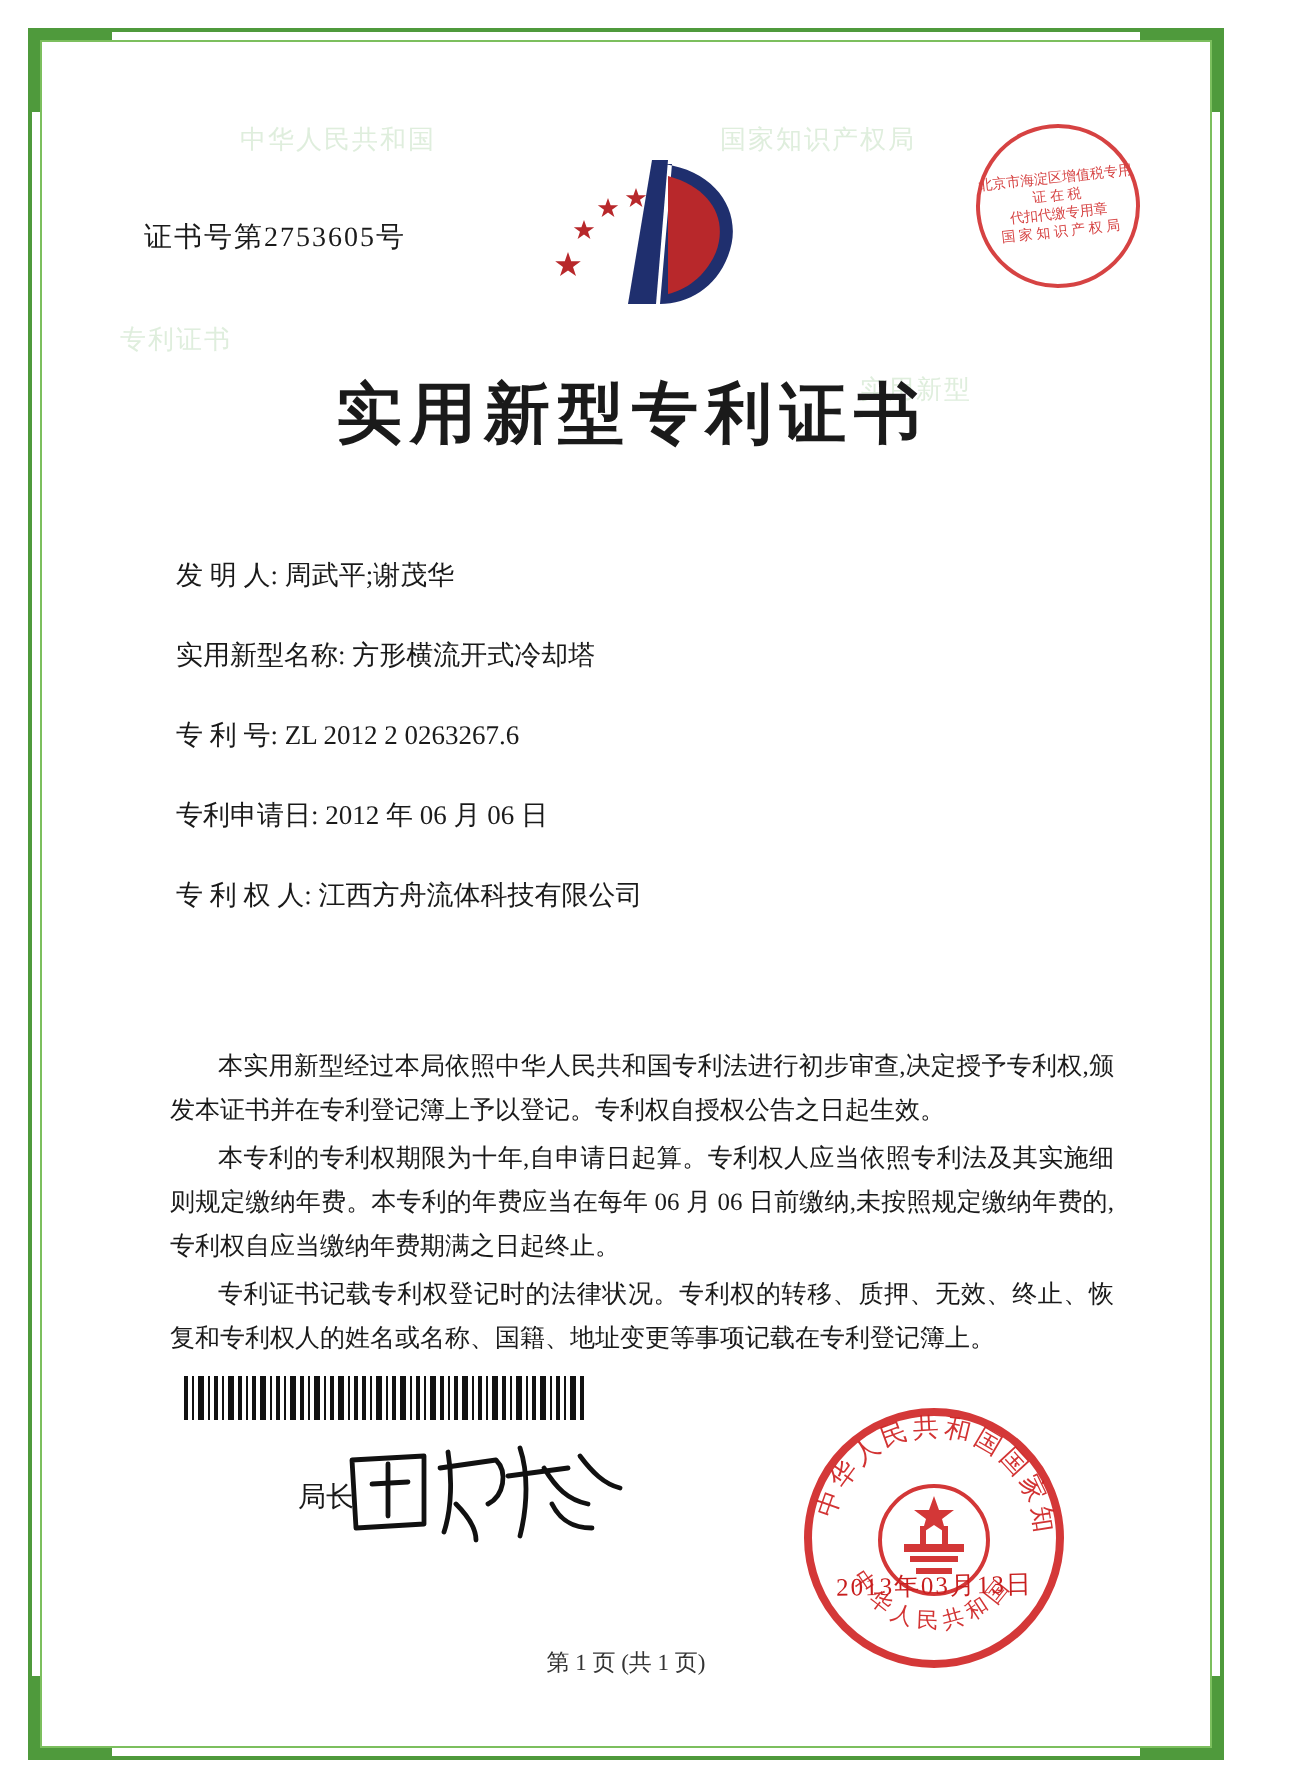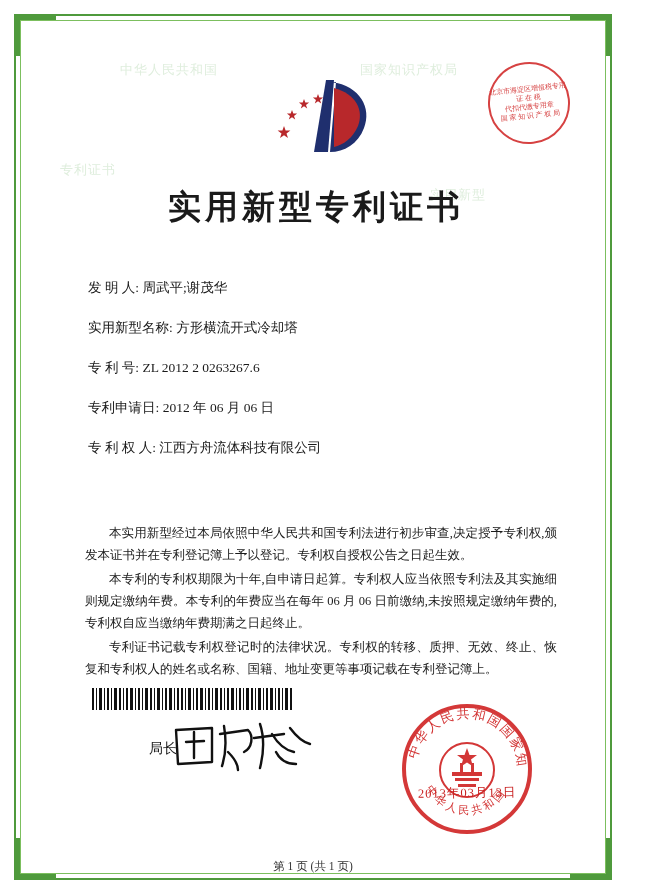--- a/index.html
+++ b/index.html
@@ -106,40 +106,41 @@
     position:absolute;left:398px;top:700px;width:138px;height:138px;
   }
   .seal-date{
     position:absolute;left:418px;top:785px;
     font-size:12.5px;color:#c81e1e;letter-spacing:1px;
     transform:rotate(-1deg);
   }
 
   .page-no{
     position:absolute;left:0;right:0;top:824px;
-    text-align:center;font-size:11.5px;color:#333;margin-top:35px;
+    text-align:center;font-size:11.5px;color:#333;
   }
 </style>
 </head>
 <body>
 
 <div class="page">
 
   <div class="border-outer"></div>
   <div class="border-inner"></div>
   <div class="corner tl"></div>
   <div class="corner tr"></div>
   <div class="corner bl"></div>
   <div class="corner br"></div>
 
   <div class="watermark wm1">中华人民共和国</div>
   <div class="watermark wm2">国家知识产权局</div>
   <div class="watermark wm3">专利证书</div>
   <div class="watermark wm4">实用新型</div>
 
+  <div class="cert-no">证书号第2753605号</div>
 
   <div class="logo">
     <svg width="110" height="90" viewBox="0 0 110 90" xmlns="http://www.w3.org/2000/svg">
 
       <g fill="#b8282b">
         <polygon points="16,52 17.6,56.6 22.4,56.6 18.5,59.5 20,64 16,61.2 12,64 13.5,59.5 9.6,56.6 14.4,56.6"></polygon>
         <polygon points="24,36 25.3,39.6 29.1,39.6 26,41.9 27.2,45.5 24,43.2 20.8,45.5 22,41.9 18.9,39.6 22.7,39.6"></polygon>
         <polygon points="36,25 37.3,28.6 41.1,28.6 38,30.9 39.2,34.5 36,32.2 32.8,34.5 34,30.9 30.9,28.6 34.7,28.6"></polygon>
         <polygon points="50,20 51.3,23.6 55.1,23.6 52,25.9 53.2,29.5 50,27.2 46.8,29.5 48,25.9 44.9,23.6 48.7,23.6"></polygon>
       </g>

